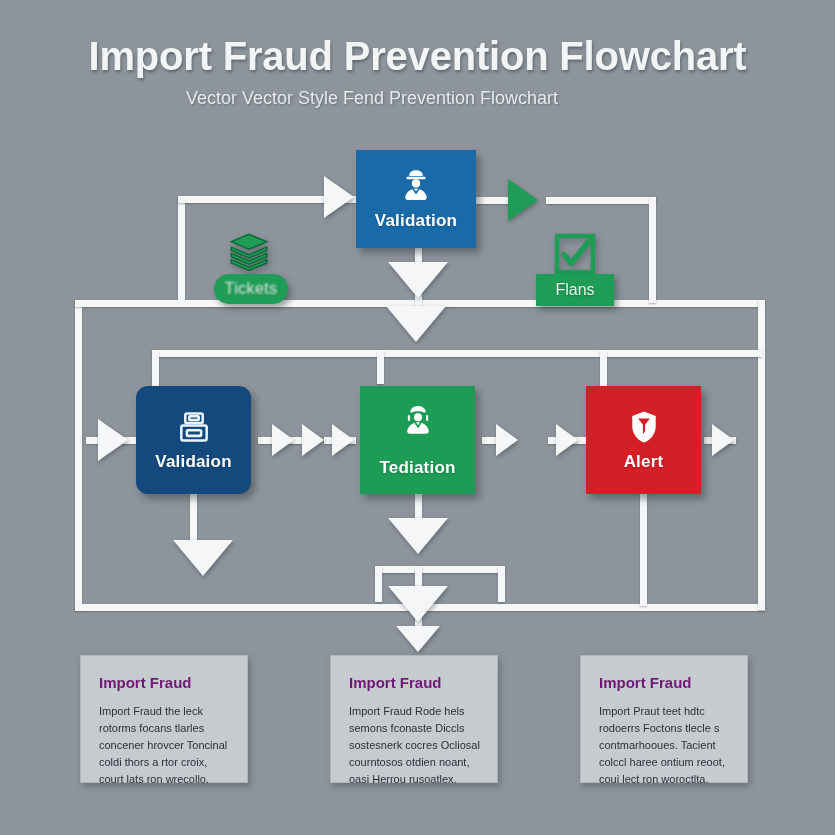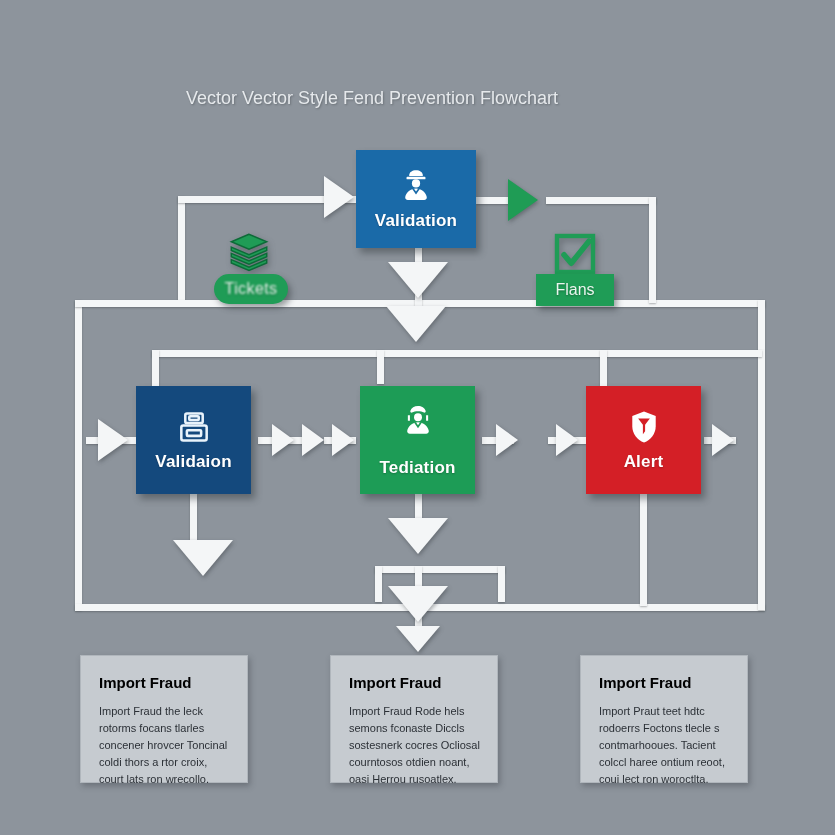--- a/index.html
+++ b/index.html
@@ -70,33 +70,34 @@
   .stdicon{position:absolute;line-height:0;
     filter:drop-shadow(2px 3px 3px rgba(45,50,56,.4));}
 
   
   .panel{
     position:absolute;background:#c6cbd0;border:1px solid #b0b6bc;
     box-shadow:2px 3px 6px rgba(45,50,56,.35);
     padding:18px 16px 14px 18px;box-sizing:border-box;
   }
   .panel h4{
-    margin:0 0 12px 0;font-size:15px;font-weight:bold;color:#000000;
+    margin:0 0 12px 0;font-size:15px;font-weight:bold;color:#701a75;
     white-space:nowrap;
   }
   .panel p{
     margin:0;font-size:11px;line-height:17px;color:#2b3036;
     filter:blur(.75px);
   }
 </style>
 </head>
 <body>
 
 <div id="stage">
 
+  <div class="title">Import Fraud Prevention Flowchart</div>
   <div class="subtitle">Vector Vector Style Fend Prevention Flowchart</div>
 
   <div class="vline" style="left:178px;top:196px;height:108px;"></div>
   <div class="hline" style="left:178px;top:196px;width:178px;"></div>
 
   <div class="vline" style="left:75px;top:300px;height:310px;"></div>
   <div class="hline" style="left:75px;top:300px;width:690px;"></div>
   <div class="vline" style="left:758px;top:300px;height:50px;"></div>
   <div class="hline" style="left:75px;top:604px;width:690px;"></div>
   <div class="vline" style="left:758px;top:350px;height:260px;"></div>
@@ -179,21 +180,21 @@
   <span class="stdicon" style="left:551px;top:230px;">
     <svg width="48" height="48" viewBox="0 0 24 24">
       <rect x="3" y="3" width="18" height="18" fill="none" stroke="#1f9c56" stroke-width="2.2"></rect>
       <path d="M6.5 12.4l3.6 4.2L19 5.6" fill="none" stroke="#1f9c56" stroke-width="2.8" stroke-linecap="round" stroke-linejoin="round"></path>
     </svg>
   </span>
   <div class="chip" style="left:536px;top:274px;width:78px;height:32px;">
     <span class="lbl">Flans</span>
   </div>
 
-  <div class="node blue2" style="left:136px;top:386px;width:115px;height:108px;">
+  <div class="node blue2" style="left:136px;top:386px;width:115px;height:108px;border-radius:12px;">
     <span class="glyph">
       <svg width="38" height="38" viewBox="0 0 24 24" fill="none" stroke="#e9f3fb" stroke-width="1.6">
         <rect x="6.5" y="3.5" width="11" height="6" rx="1"></rect>
         <rect x="9" y="5.2" width="6" height="2.4" rx=".5"></rect>
         <rect x="4" y="11" width="16" height="9.5" rx="1.2"></rect>
         <rect x="7.5" y="14" width="9" height="3.6" rx=".6"></rect>
       </svg>
     </span>
     <span class="lbl">Validaion</span>
   </div>

